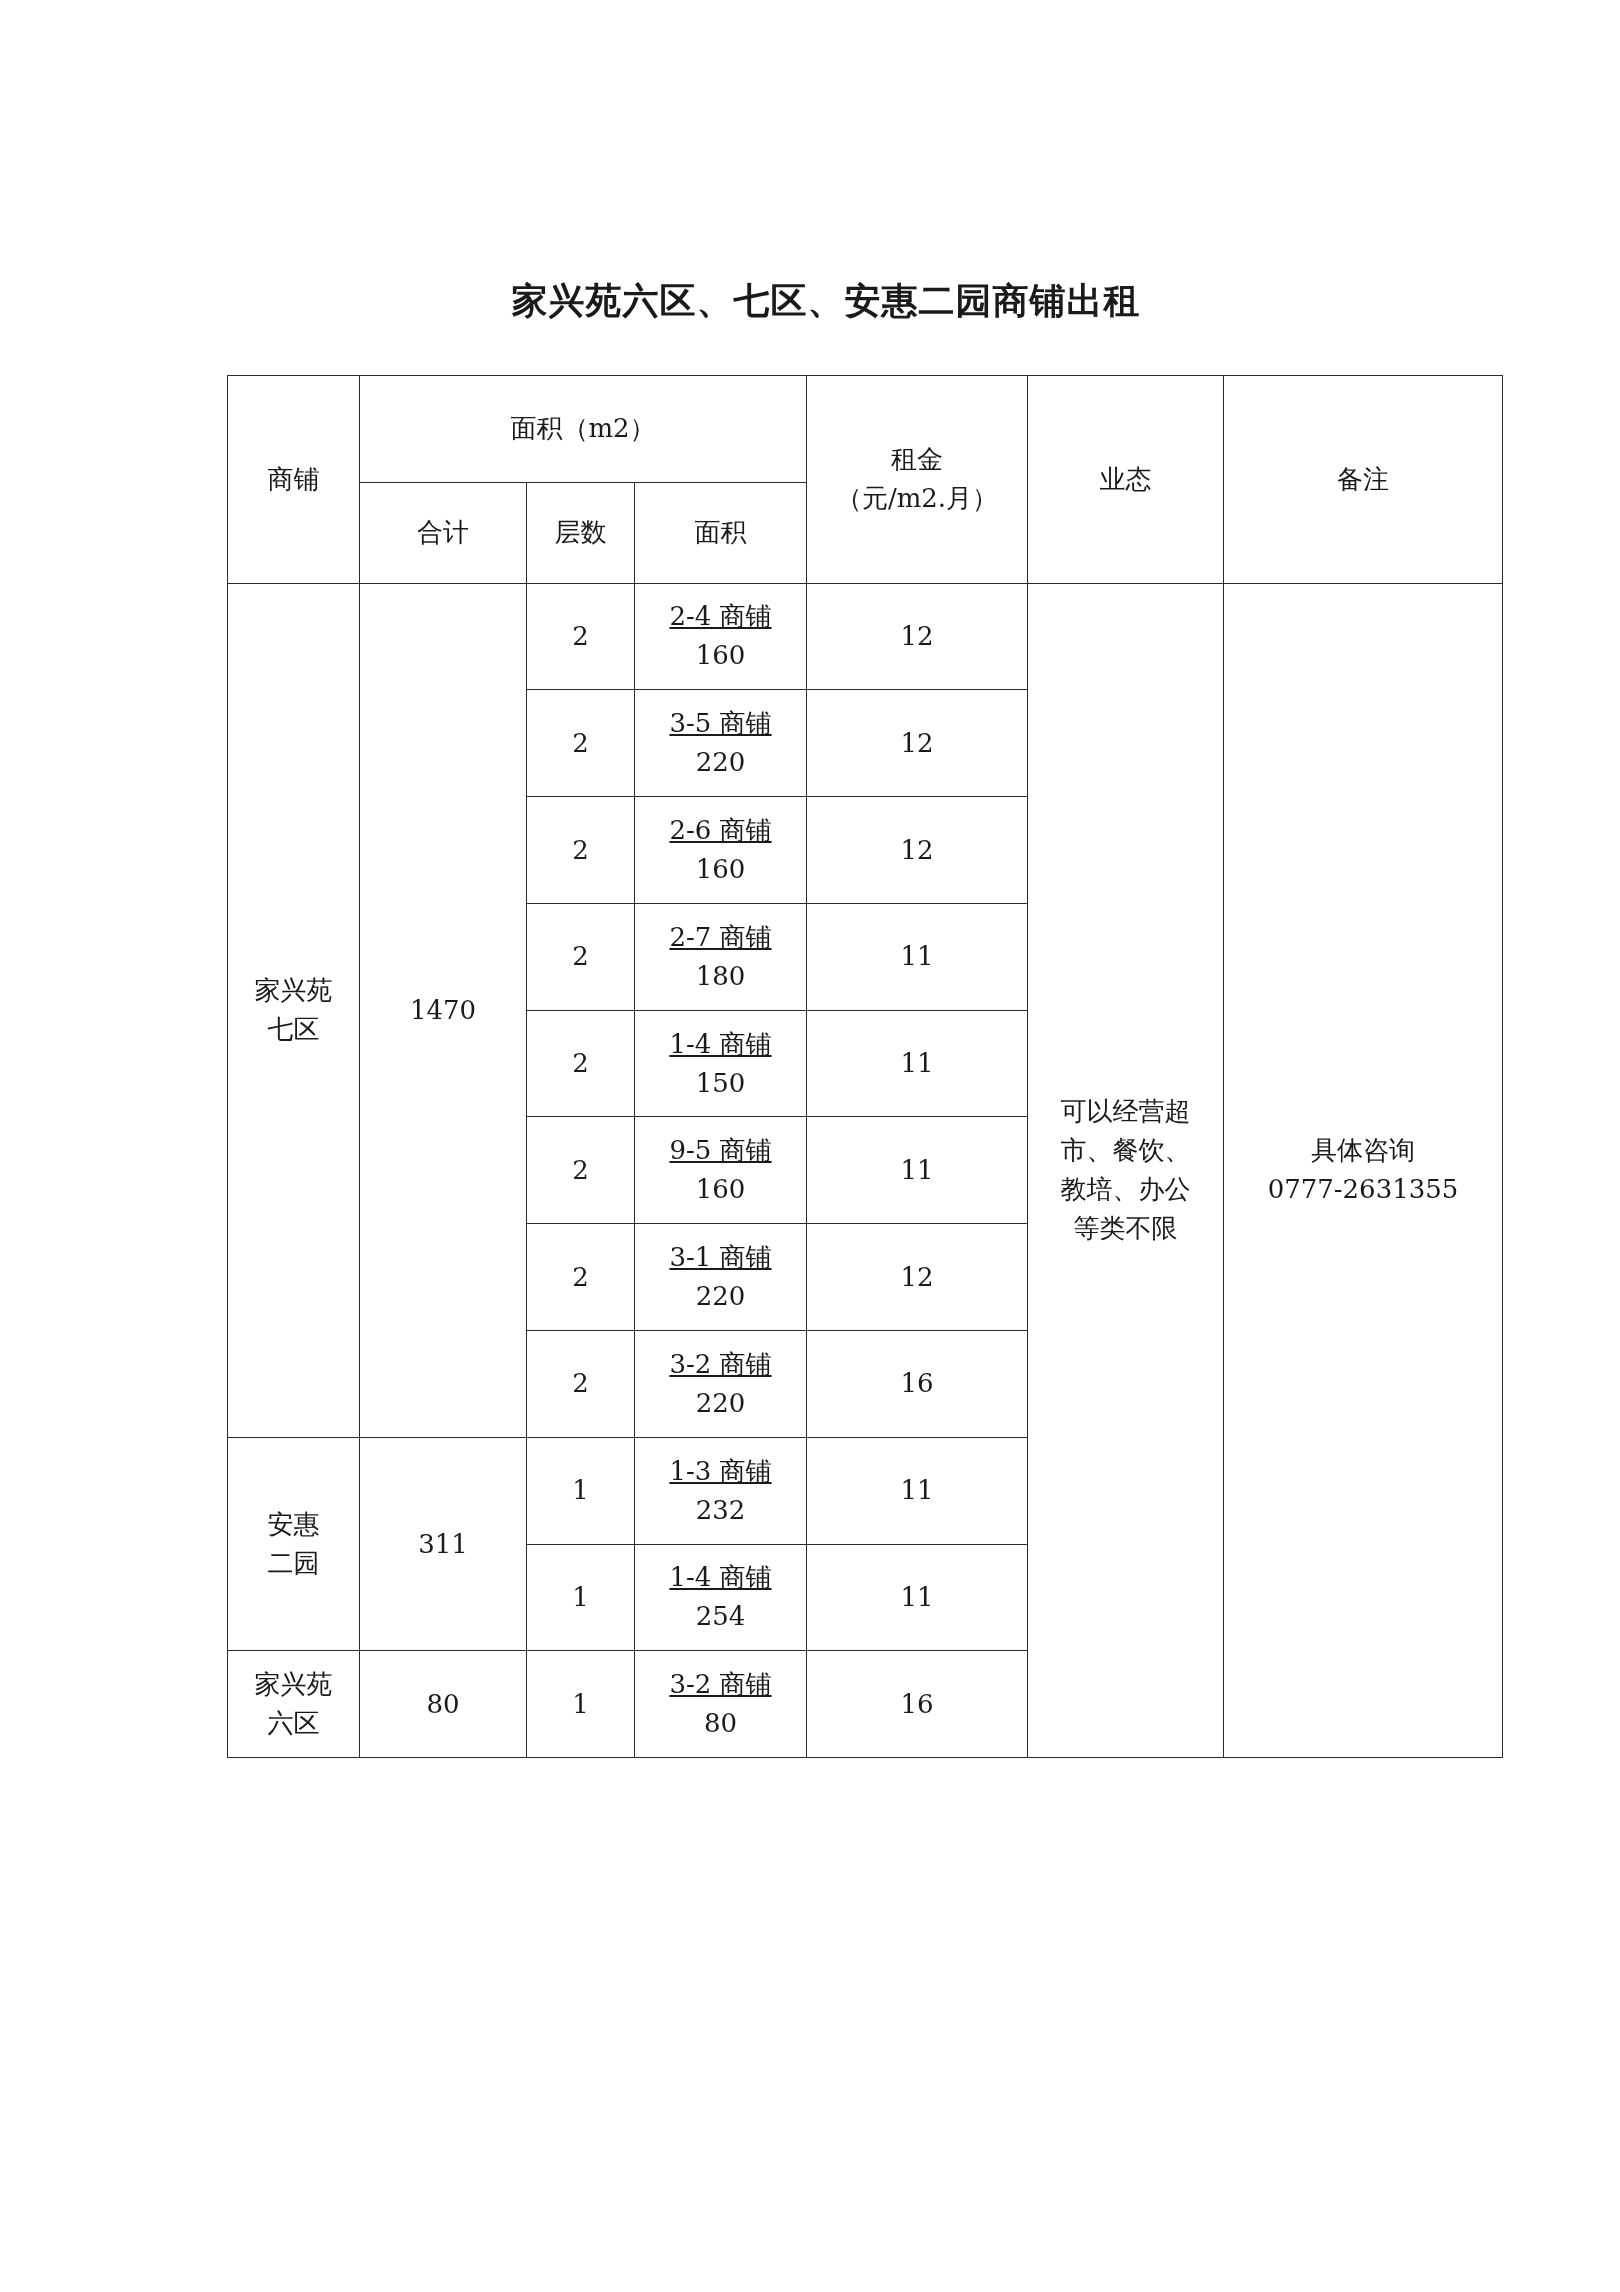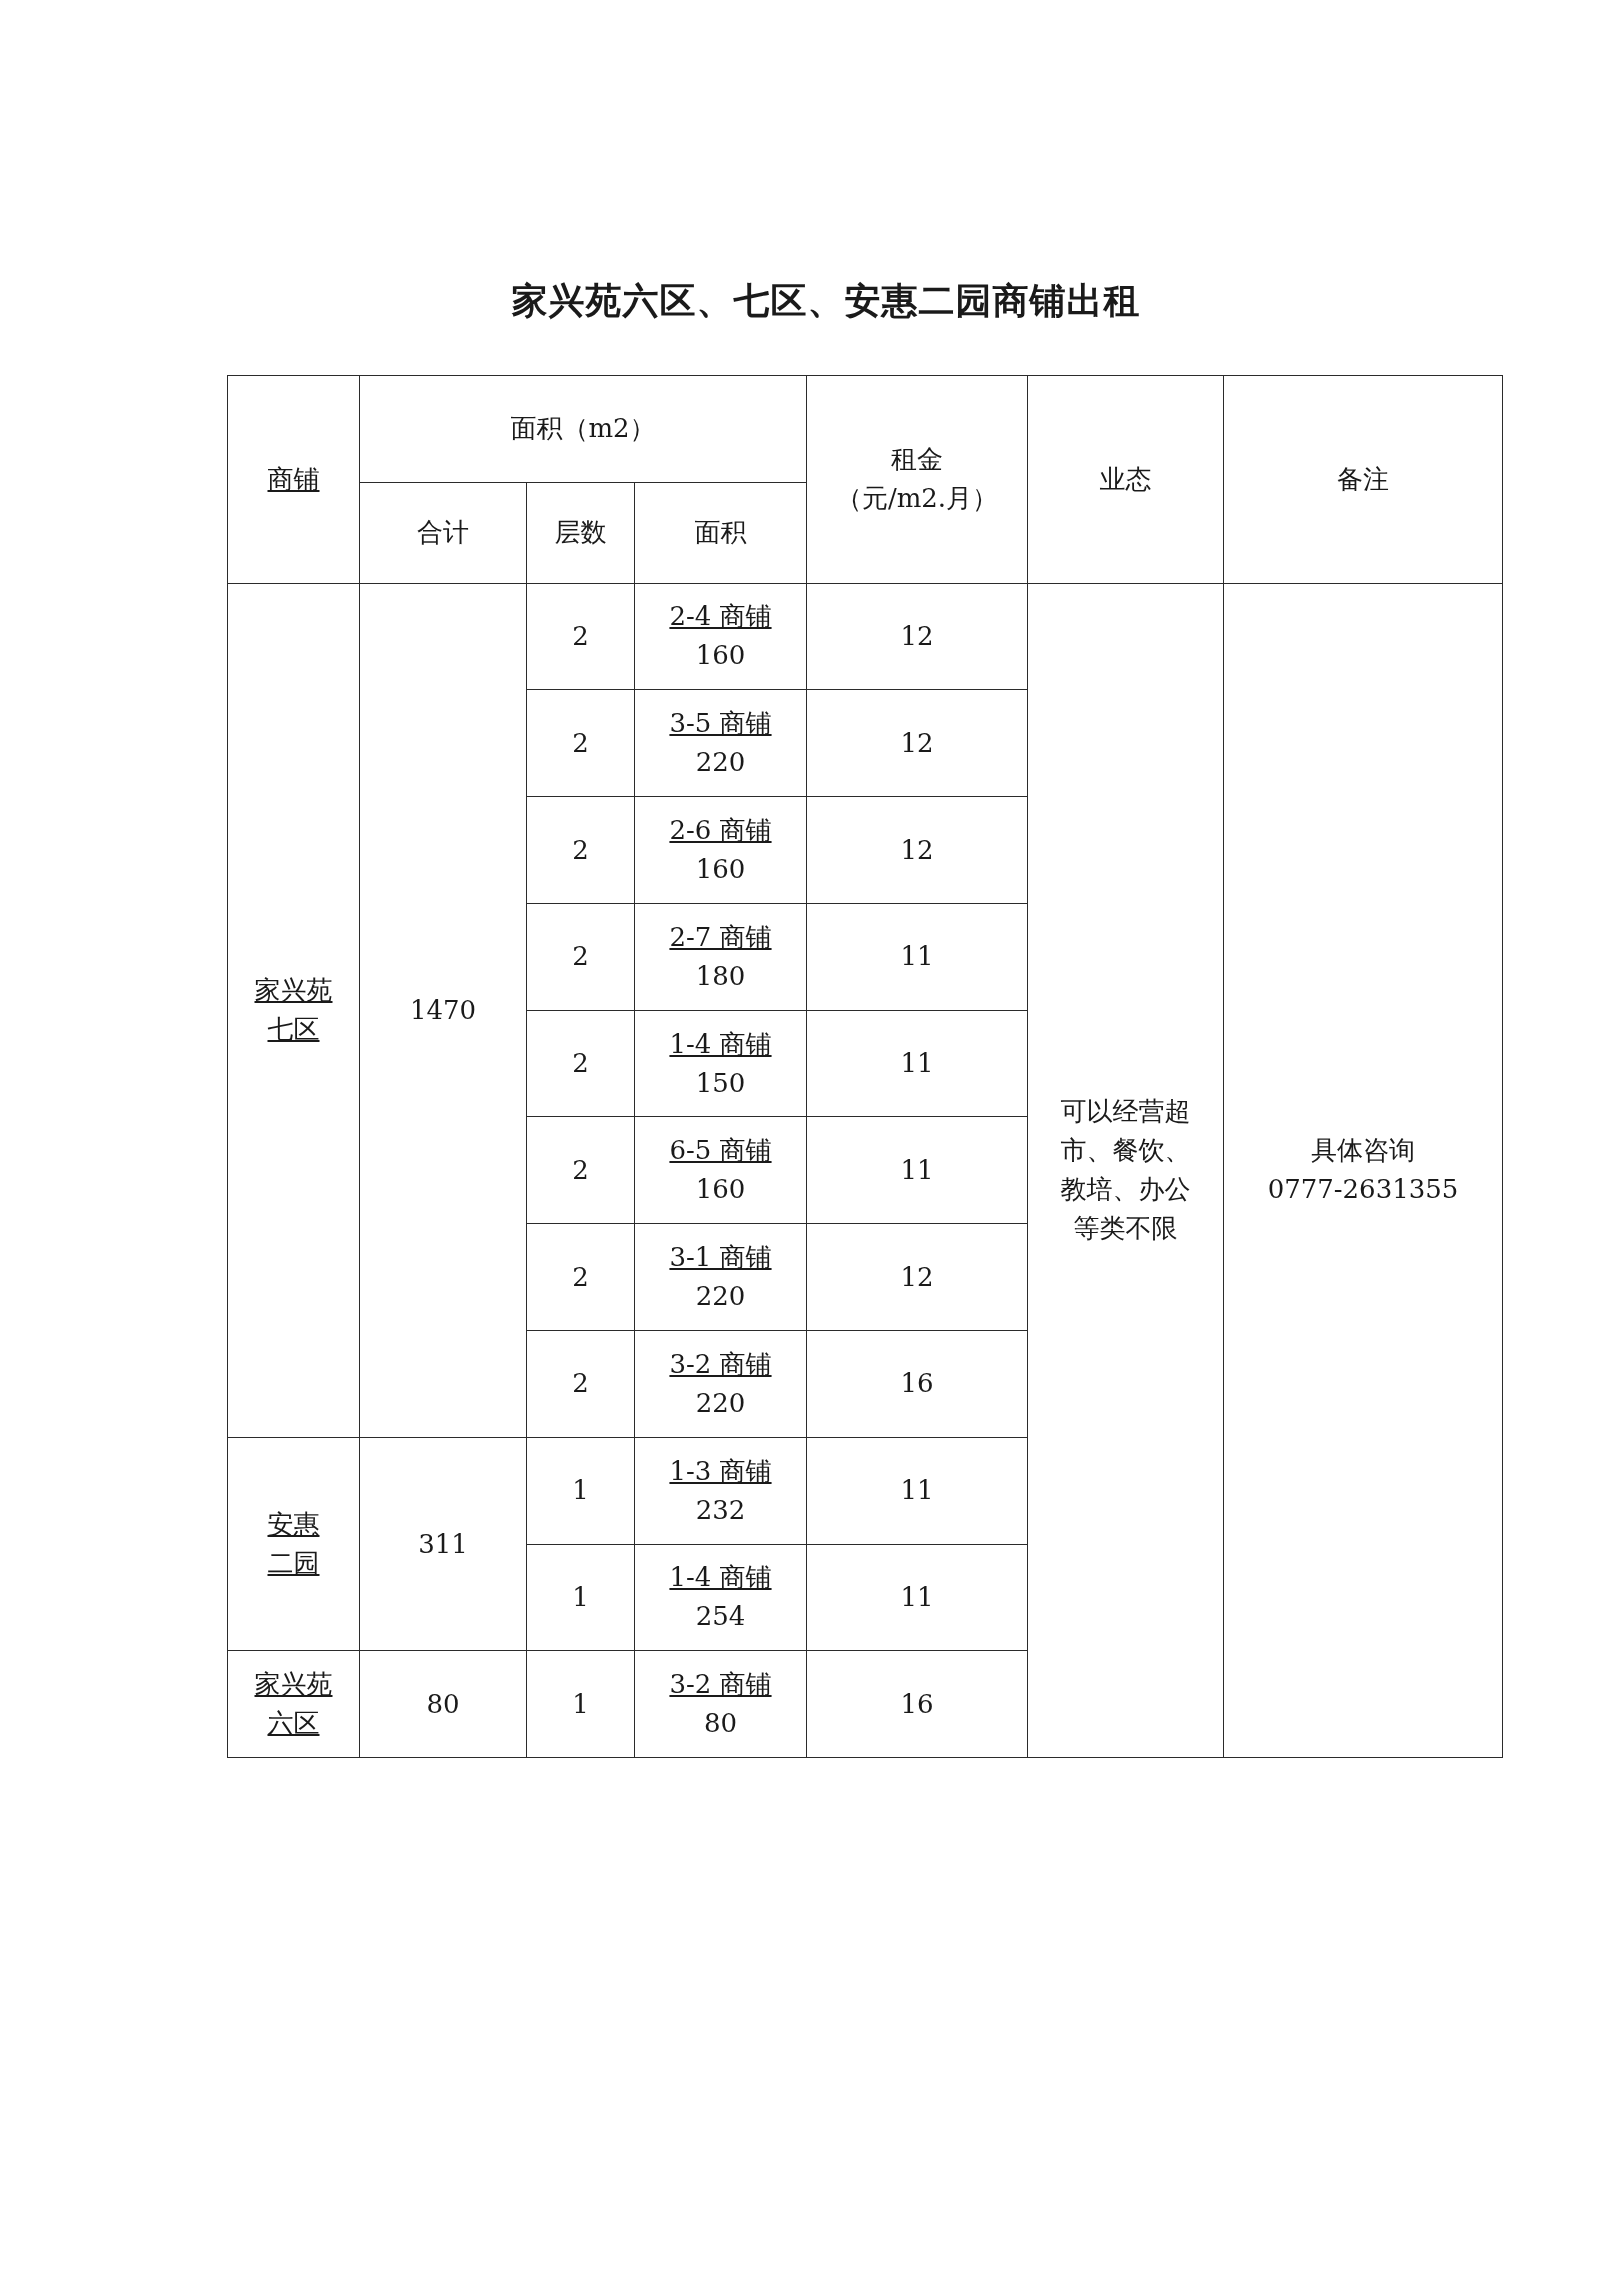--- a/index.html
+++ b/index.html
@@ -58,21 +58,21 @@
   .col-floors { width: 108px; }
   .col-area   { width: 172px; }
   .col-rent   { width: 221px; }
   .col-type   { width: 196px; }
   .col-note   { width: 279px; }
 
   .hdr-area-group { height: 94px; }
   .hdr-sub { height: 88px; }
 
   .cell-two-line { line-height: 1.45; }
-  .vert-label { line-height: 1.55; text-decoration: underline; }
+  .vert-label { line-height: 1.55; }
   .type-cell {
     text-align: left;
     padding-left: 13.7px;
     padding-right: 9.8px;
     line-height: 1.7;
     font-size: 24.5px;
   }
   .note-cell {
     line-height: 1.7;
     font-size: 24.5px;
@@ -173,21 +173,21 @@
           <td class="cell-two-line">
             <div class="nowrap">1-4 商铺</div>
             <div>150</div>
           </td>
           <td>11</td>
         </tr>
 
         <tr class="data-row">
           <td>2</td>
           <td class="cell-two-line">
-            <div class="nowrap">6-5 商铺</div>
+            <div class="nowrap">9-5 商铺</div>
             <div>160</div>
           </td>
           <td>11</td>
         </tr>
 
         <tr class="data-row">
           <td>2</td>
           <td class="cell-two-line">
             <div class="nowrap">3-1 商铺</div>
             <div>220</div>

